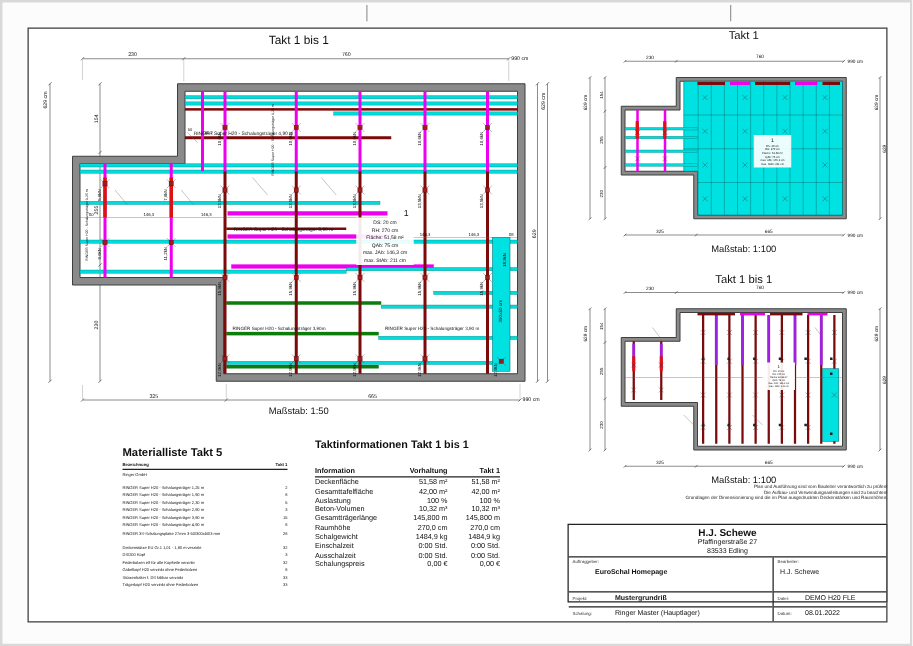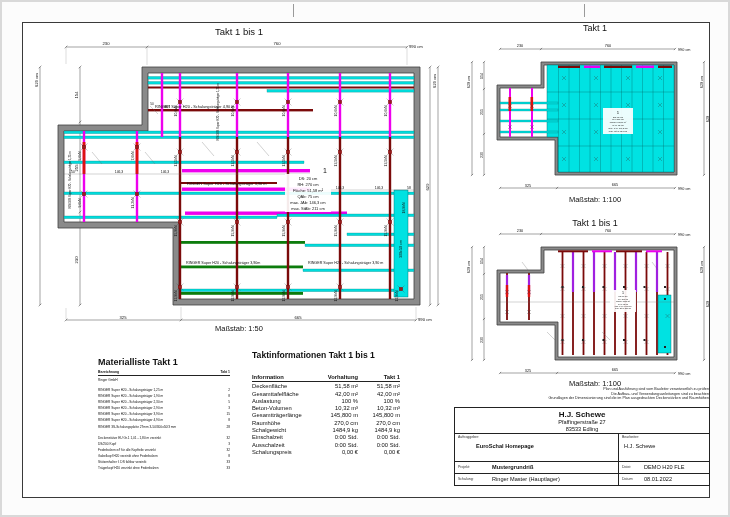--- a/index.html
+++ b/index.html
@@ -43,21 +43,21 @@
   .taktinfo .title{font-size:8.6px;font-weight:bold;margin-bottom:14px;white-space:nowrap;}
   .tihead,.tirow{display:flex;font-size:5.8px;line-height:7.3px;height:7.3px;white-space:nowrap;}
   .tihead{font-weight:bold;border-bottom:.8px solid #222;margin-bottom:1px;}
   .ti-l{flex:1;text-align:left;}
   .ti-v{width:46px;text-align:right;}
   .ti-t{width:42px;text-align:right;}
 
   .disclaimer{position:absolute;left:400px;top:385px;width:308px;text-align:right;
     font-size:3.7px;line-height:1.28;color:#222;}
 
-  .titleblock{position:absolute;left:452px;top:405px;width:256px;height:79px;
+  .titleblock{position:absolute;left:452px;top:417px;width:256px;height:63px;
     border:1.2px solid #222;box-sizing:border-box;background:#fff;}
   .tb-head{height:26px;border-bottom:1px solid #222;text-align:center;box-sizing:border-box;padding-top:2px;}
   .tb-company{font-size:8px;font-weight:bold;line-height:9px;}
   .tb-addr{font-size:5.6px;line-height:7px;}
   .tb-body{display:flex;height:51px;}
   .tb-left{width:164px;border-right:1px solid #222;box-sizing:border-box;}
   .tb-right{flex:1;}
   .tb-cell{box-sizing:border-box;padding:1px 3px;position:relative;}
   .tb-lbl{font-size:3.5px;color:#333;display:block;}
   .tb-val{font-size:5.6px;}
@@ -461,21 +461,21 @@
       <text x="621" y="300.2" font-size="1.9" text-anchor="middle">Fläche: 51,58 m²</text>
       <text x="621" y="302.6" font-size="1.9" text-anchor="middle">QAb: 75 cm</text>
       <text x="621" y="305" font-size="1.9" text-anchor="middle">max. JAb: 146,3 cm</text>
       <text x="621" y="307.4" font-size="1.9" text-anchor="middle">max. StAb: 211 cm</text>
     </g>
 
     <text x="593" y="384" font-size="7.5" text-anchor="middle">Maßstab: 1:100</text>
   </svg>
 
   <div class="matlist">
-    <div class="title">Materialliste  Takt 1</div>
+    <div class="title">Materialliste  Takt 5</div>
     <div class="mlhead">
       <span>Bezeichnung</span>
       <span>Takt 1</span>
     </div>
     <div class="mlvendor">Ringer GmbH</div>
     <div class="mlrow">
         <span>RINGER Super H20 - Schalungsträger 1,25 m</span>
         <span class="q">2</span>
       </div>
     <div class="mlrow">

